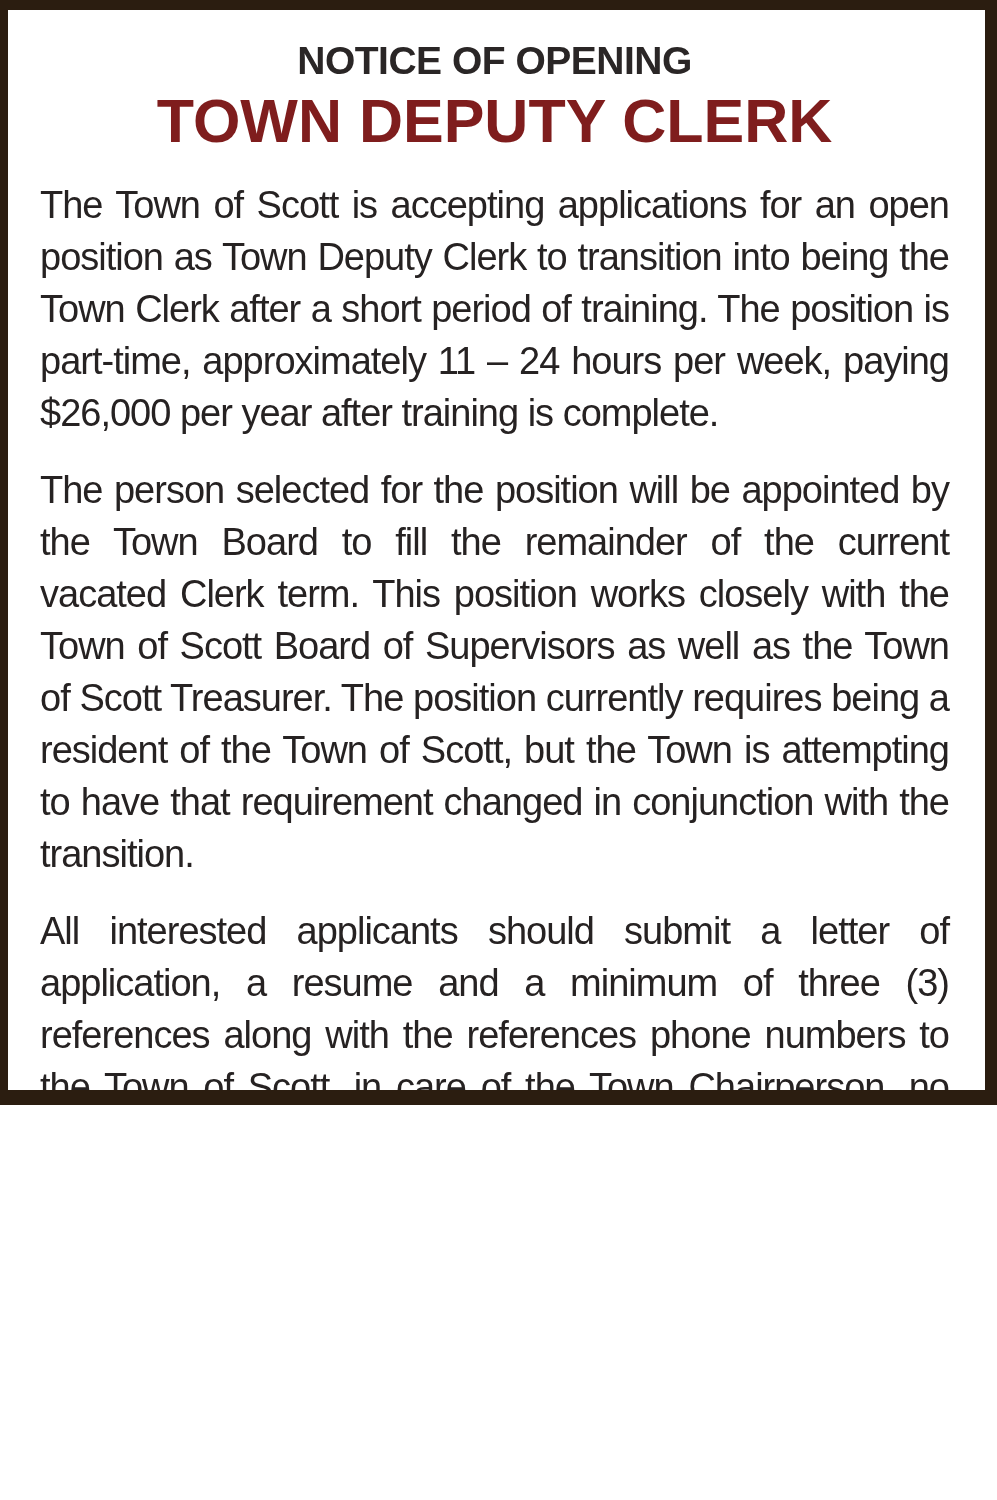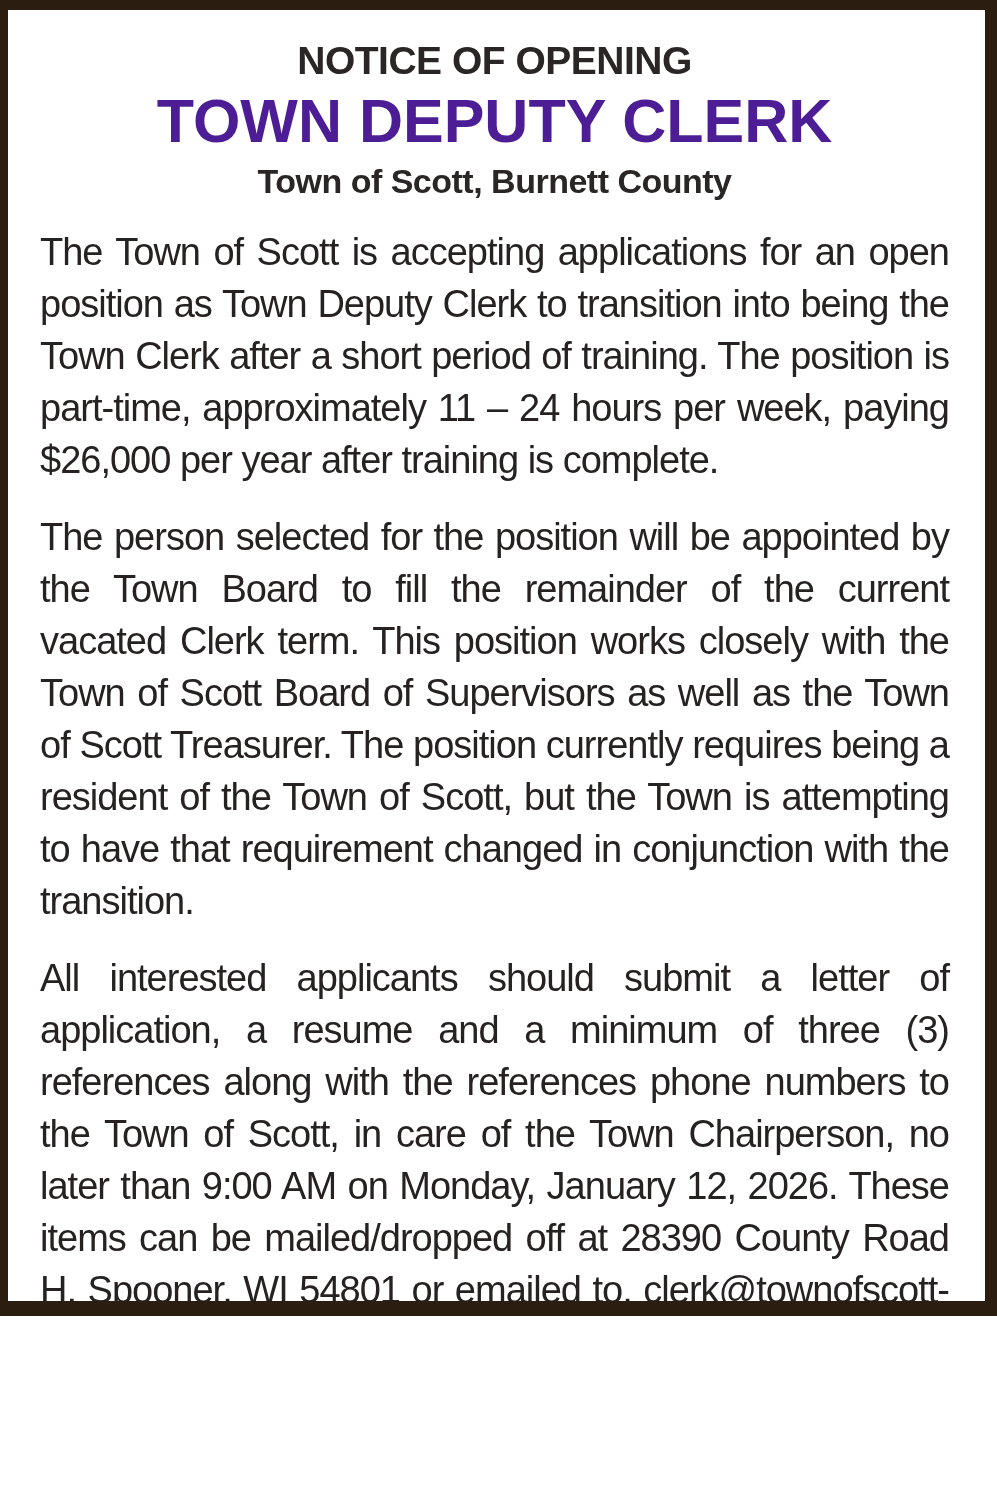--- a/index.html
+++ b/index.html
@@ -3,21 +3,21 @@
 <meta charset="utf-8">
 <style>
   html, body {
     margin: 0;
     padding: 0;
     background: #ffffff;
   }
   .page {
     position: relative;
     width: 997px;
-    height: 1316px;
+    height: 1105px;
     box-sizing: border-box;
     background: #ffffff;
     border-top: 10px solid #2b1d10;
     border-left: 8px solid #2b1d10;
     border-right: 12px solid #2b1d10;
     border-bottom: 15px solid #2b1d10;
     font-family: "Liberation Sans", "DejaVu Sans", sans-serif;
     color: #262222;
     overflow: hidden;
   }
@@ -36,21 +36,21 @@
     margin: 2px 0 0 0;
     color: #2a2626;
   }
   .title {
     text-align: center;
     font-weight: bold;
     font-size: 61px;
     line-height: 66px;
     letter-spacing: 0px;
     margin: 4px 0 0 0;
-    color: #4c1d95;
+    color: #7f1d1d;
   }
   .subtitle {
     text-align: center;
     font-weight: bold;
     font-size: 34px;
     line-height: 40px;
     letter-spacing: -0.5px;
     margin: 7px 0 0 0;
     color: #2a2626;
   }
@@ -74,21 +74,20 @@
 </head>
 <body>
 
 <div class="page">
   <div class="inner">
 
     <div class="kicker">NOTICE OF OPENING</div>
 
     <div class="title">TOWN DEPUTY CLERK</div>
 
-    <div class="subtitle">Town of Scott, Burnett County</div>
 
     <p class="body-para">The Town of Scott is accepting applications for an open position as Town Deputy Clerk to transition into being the Town Clerk after a short period of training.  The position is part-time, approximately 11 – 24 hours per week, paying $26,000 per year after training is complete.</p>
 
     <p class="body-para">The person selected for the position will be appointed by the Town Board to fill the remainder of the current vacated Clerk term.  This position works closely with the Town of Scott Board of Supervisors as well as the Town of Scott Treasurer.  The position currently requires being a resident of the Town of Scott, but the Town is attempting to have that requirement changed in conjunction with the transition.</p>
 
     <p class="body-para"><span>All interested applicants should submit a letter of application, a resume and a minimum of three (3) references along with the references phone numbers to the Town of Scott, in care of the Town Chairperson, no later than 9:00 AM on Monday, January 12, 2026.  These items can be mailed/dropped off at 28390 County Road H, Spooner, WI 54801 or emailed to, </span><a class="email-link">clerk@townofscott-burnett.wi.gov</a></p>
 
   </div>
 </div>
 

